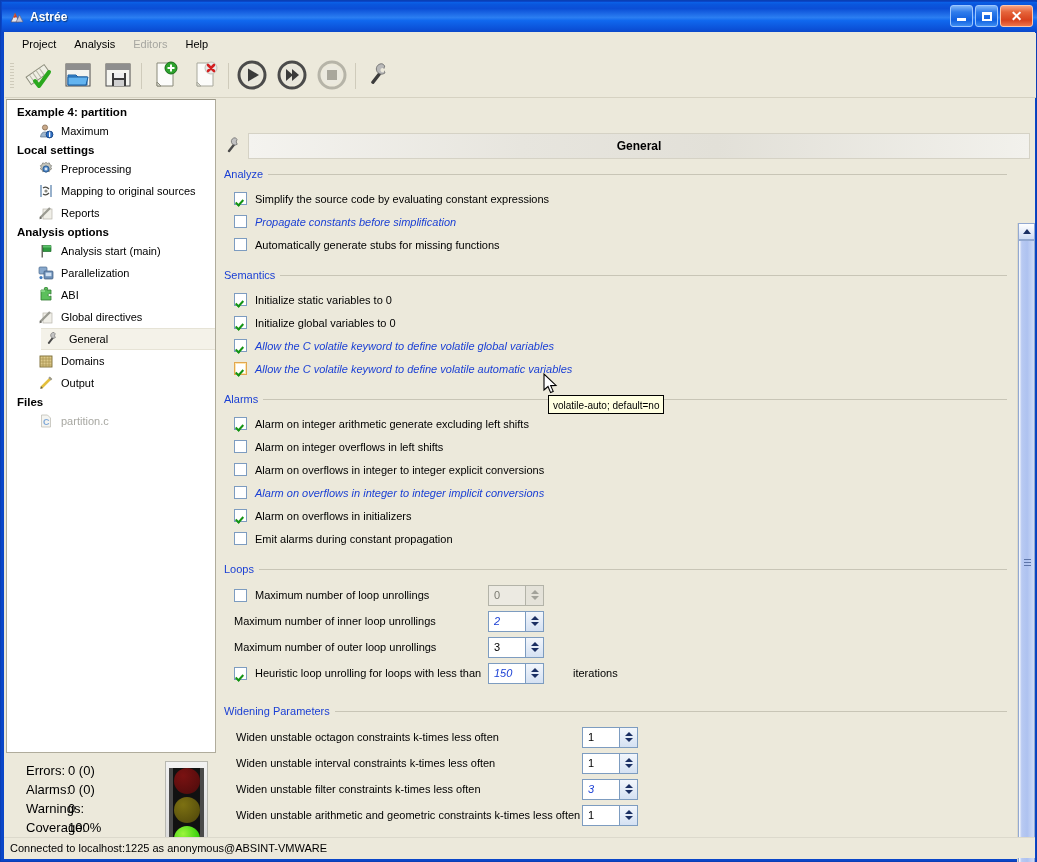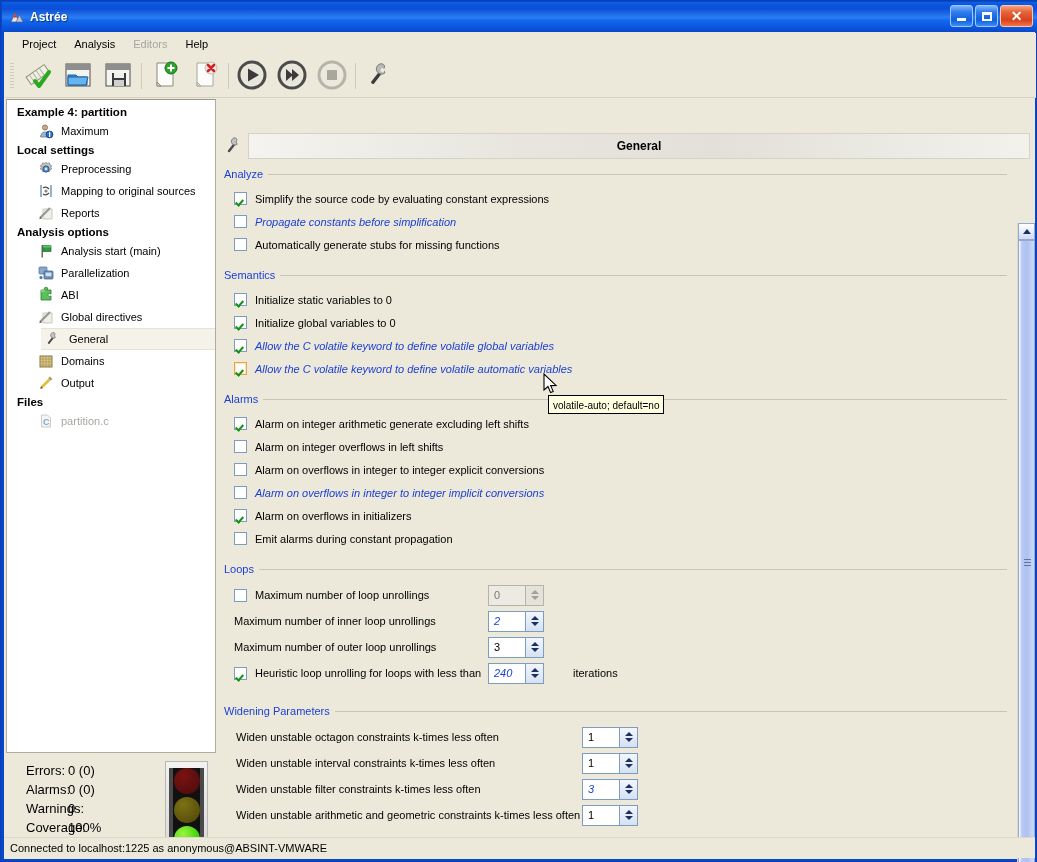--- a/index.html
+++ b/index.html
@@ -687,21 +687,21 @@
                   <span class="sbtns">
                     <span class="arrw up"></span>
                     <span class="arrw down"></span>
                   </span>
                 </span>
               </div>
               <div class="lrow">
                 <span class="cb checked"></span>
                 <span class="lbl-before">Heuristic loop unrolling for loops with less than</span>
                 <span class="spin" style="position:absolute;left:264px;">
-                  <span class="sv mod">240</span>
+                  <span class="sv mod">150</span>
                   <span class="sbtns">
                     <span class="arrw up"></span>
                     <span class="arrw down"></span>
                   </span>
                 </span>
                 <span class="after" style="position:absolute;left:340px;">iterations</span>
               </div>
             </div>
           </div>
 

